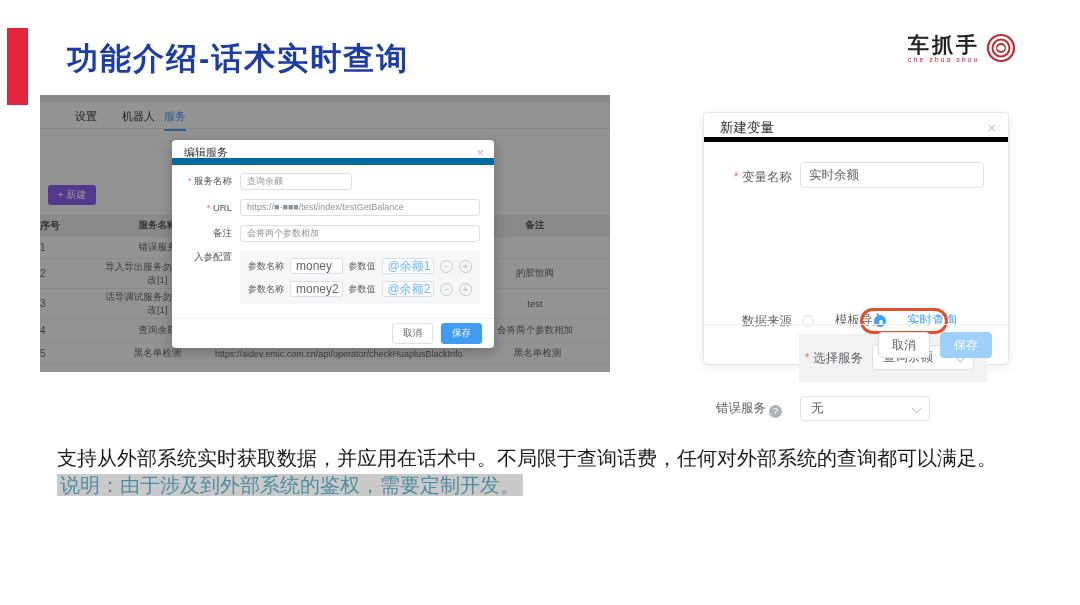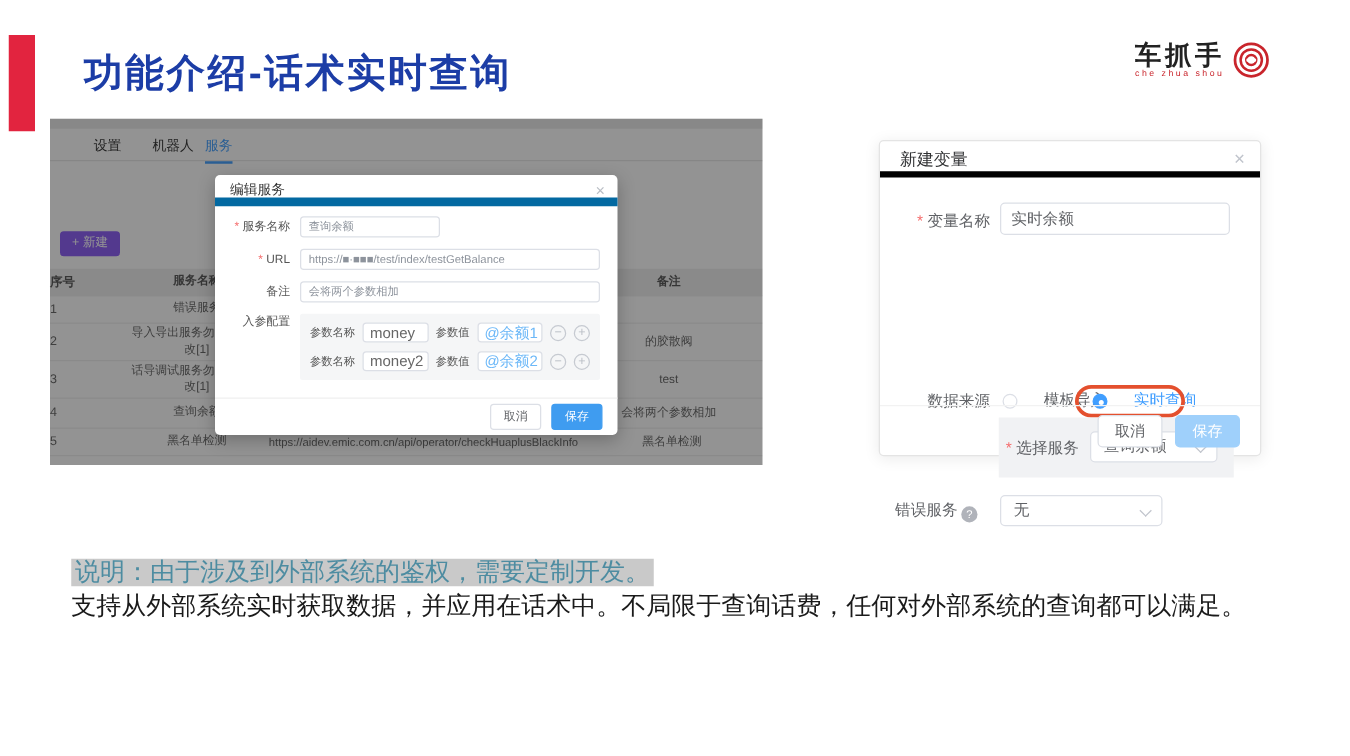--- a/index.html
+++ b/index.html
@@ -251,17 +251,17 @@
     <span class="chev"></span>
   </div>
 
   <div style="position:absolute; left:703px; top:325px; width:306px; height:0;"></div>
   <div class="d-foot" style="position:absolute; left:704px; top:324px; width:304px;">
     <span class="dbtn plain">取消</span>
     <span class="dbtn lite">保存</span>
   </div>
 
   <div class="desc">
+    <div>支持从外部系统实时获取数据，并应用在话术中。不局限于查询话费，任何对外部系统的查询都可以满足。</div>
     <div><span class="hl">说明：由于涉及到外部系统的鉴权，需要定制开发。</span></div>
-    <div>支持从外部系统实时获取数据，并应用在话术中。不局限于查询话费，任何对外部系统的查询都可以满足。</div>
   </div>
 
 </div>
 
 </body></html>

